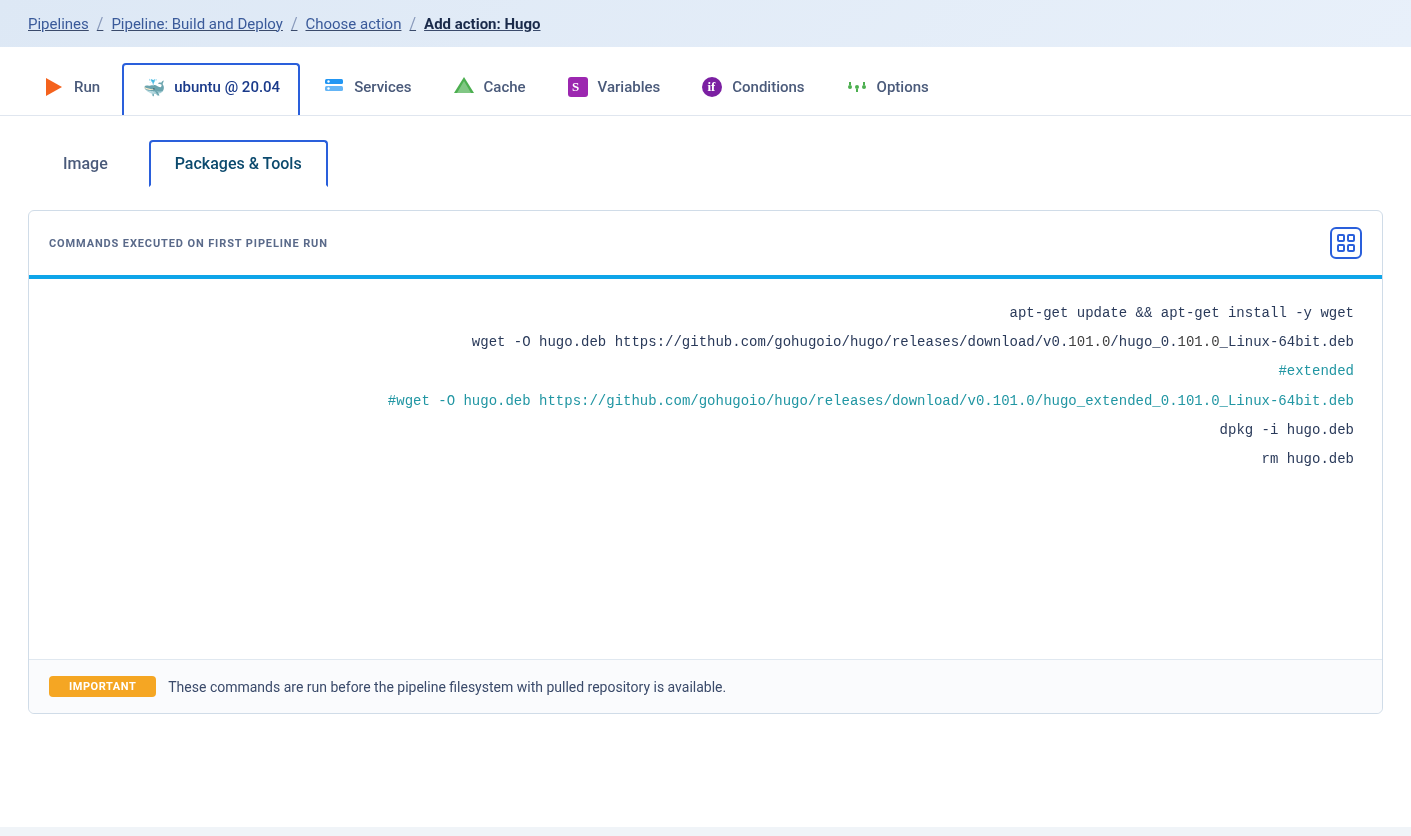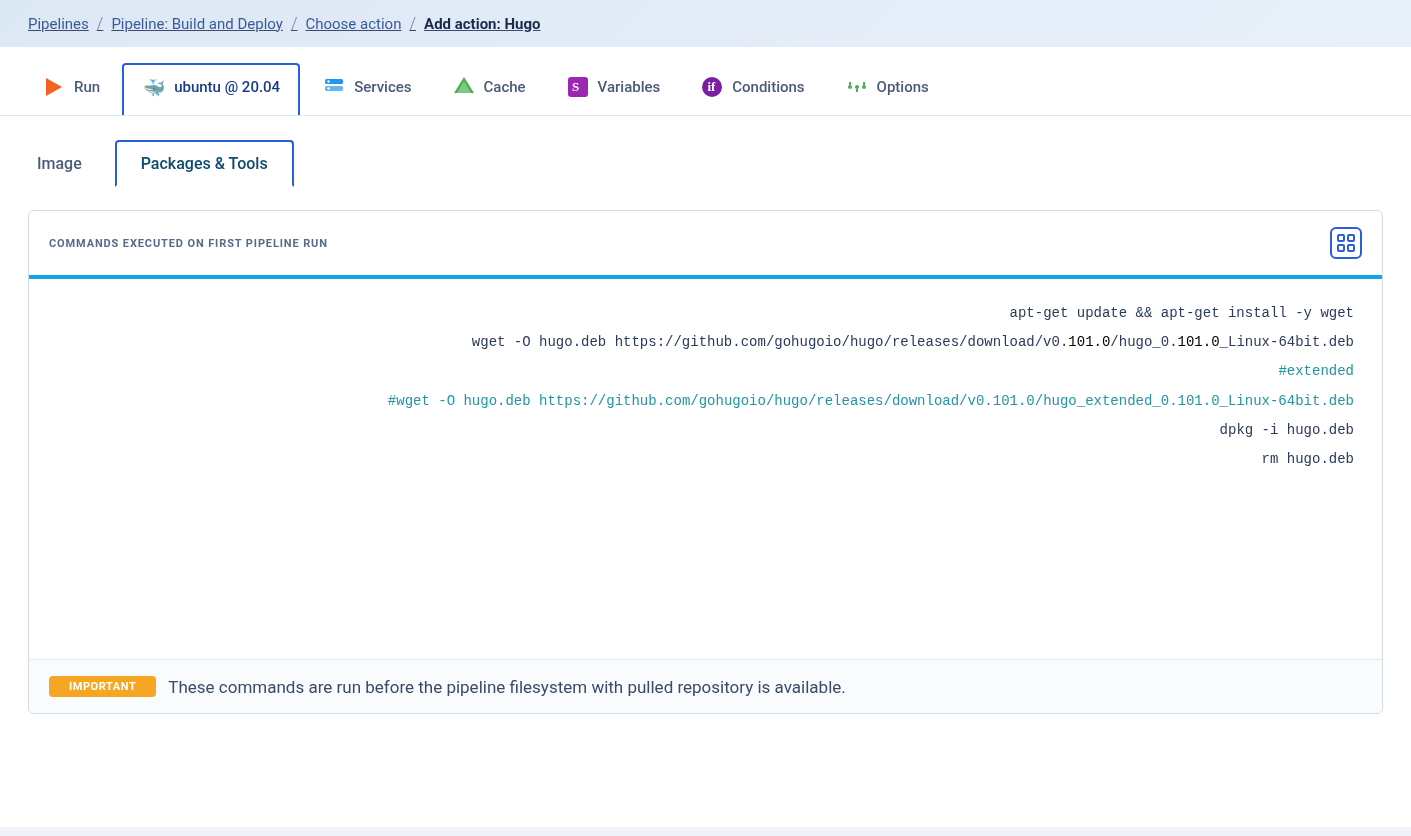--- a/index.html
+++ b/index.html
@@ -91,22 +91,22 @@
 
     
     .icon-ubuntu {
       font-size: 22px;
     }
 
     
     .sub-tab-bar {
       display: flex;
       align-items: center;
-      padding: 24px 28px 0 12px;
-      gap: 8px;
+      padding: 24px 28px 0 38px;
+      gap: 16px;
       background: #fff;
     }
     .sub-tab {
       padding: 12px 24px;
       font-size: 16px;
       font-weight: 500;
       color: #4a5a7a;
       cursor: pointer;
       border: 1px solid transparent;
       border-radius: 4px 4px 0 0;
@@ -164,21 +164,21 @@
     }
     .code-line {
       display: block;
       padding: 2px 0;
       text-align: right;
     }
     .code-line.comment {
       color: #2196a3;
     }
     .code-highlight {
-      color: #000000;
+      color: #404040;
     }
 
     
     .important-bar {
       display: flex;
       align-items: center;
       gap: 12px;
       padding: 16px 20px;
       border-top: 1px solid #e0e8f0;
       background: #fafbfd;
@@ -188,21 +188,21 @@
       background: #f5a623;
       color: #fff;
       font-size: 11px;
       font-weight: 700;
       letter-spacing: 0.05em;
       padding: 4px 20px;
       border-radius: 4px;
       white-space: nowrap;
     }
     .important-text {
-      font-size: 17px;
+      font-size: 14px;
       color: #3a4a6a;
     }
 
     
     .svg-icon { width: 24px; height: 24px; }
   </style>
 </head>
 <body>
 
 <div class="breadcrumb-bar">

